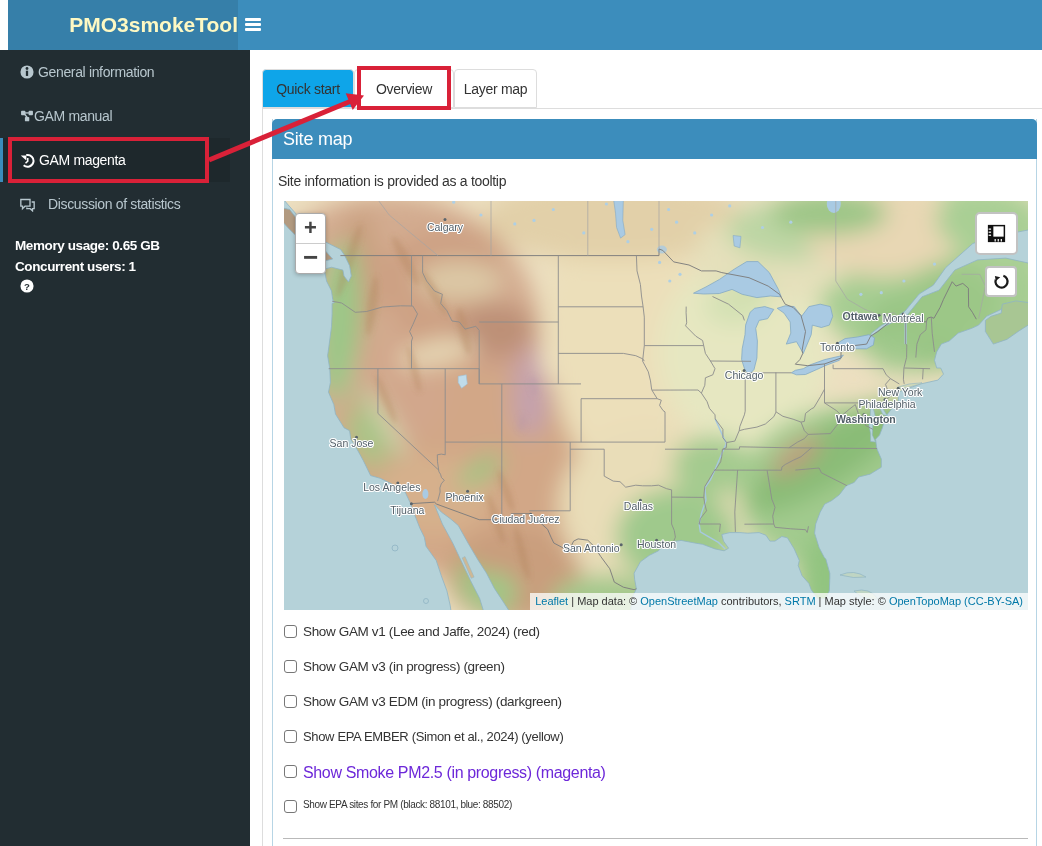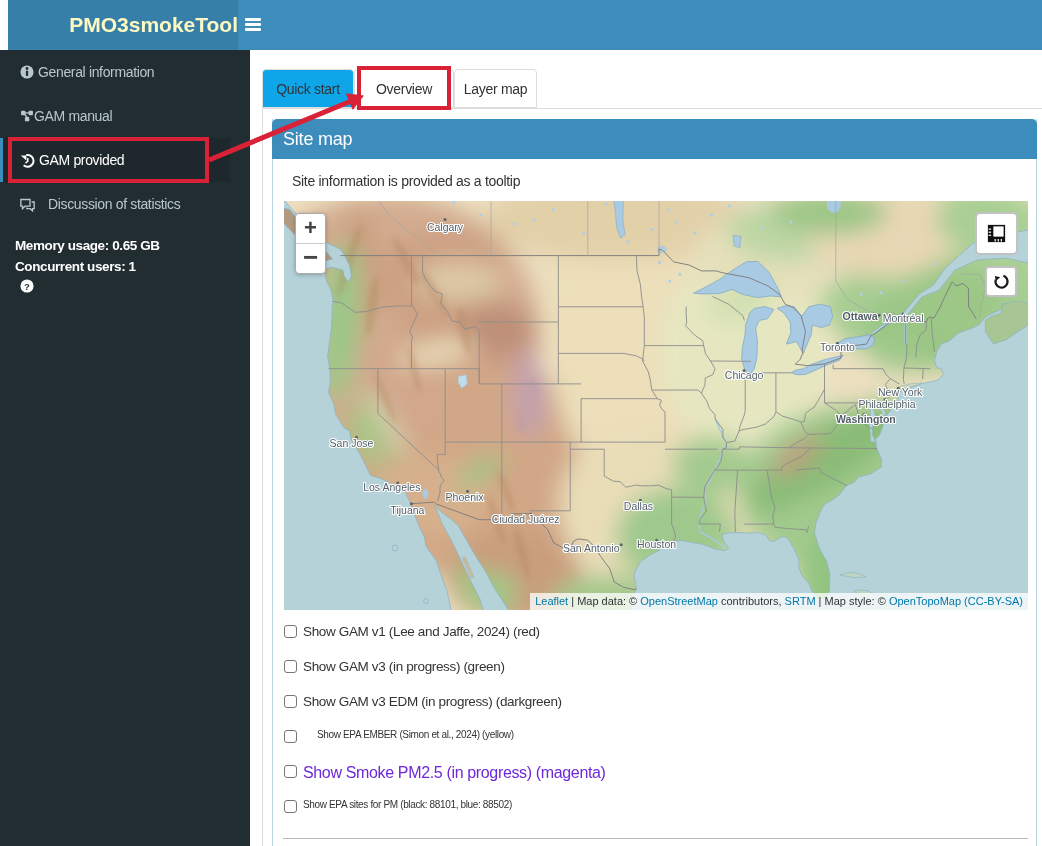--- a/index.html
+++ b/index.html
@@ -30,21 +30,21 @@
         <rect x="5.6" y="9" width="5" height="5" rx="1" fill="#b8c7ce"></rect>
       </svg>
       <span style="">GAM manual</span>
     </div>
     <div class="abs" style="left:0;top:88px;width:230px;height:44px;background:#1e282c;border-left:3px solid #3c8dbc;display:flex;align-items:center;padding-left:17px;color:#ffffff;font-size:14px;letter-spacing:-0.35px">
       <svg width="15" height="15" viewBox="0 0 16 16">
         <path d="M 6.6,2.3 A 6.3 6.3 0 1 1 3.9,13.1" fill="none" stroke="#fff" stroke-width="2.1"></path>
         <polygon points="0.8,2.6 6.8,2.6 6.8,8.0" fill="#fff"></polygon>
         <path d="M8.3,5.2 L8.3,8.7 L5.9,10.9" fill="none" stroke="#fff" stroke-width="1.6"></path>
       </svg>
-      <span style="margin-left:4px">GAM provided</span>
+      <span style="margin-left:4px">GAM magenta</span>
     </div>
     <div class="abs" style="left:0;top:132px;width:230px;height:44px;border-left:3px solid transparent;display:flex;align-items:center;padding-left:17px;color:#b8c7ce;font-size:14px;letter-spacing:-0.35px">
       <svg width="15" height="15" viewBox="0 0 18 16">
         <path d="M1 2 h11 v8 h-6 l-3 3 v-3 h-2 Z" fill="none" stroke="#b8c7ce" stroke-width="1.6"></path>
         <path d="M14 5 h3 v8 h-2 v2.6 l-2.8-2.6 h-4 v-1.5" fill="none" stroke="#b8c7ce" stroke-width="1.6"></path>
       </svg>
       <span style="margin-left:13px">Discussion of statistics</span>
     </div>
 <div class="abs" style="left:15px;top:188px;color:#fff;font-size:13.5px;font-weight:bold;letter-spacing:-0.4px">Memory usage: 0.65 GB</div>
 <div class="abs" style="left:15px;top:209px;color:#fff;font-size:13.5px;font-weight:bold;letter-spacing:-0.4px">Concurrent users: 1</div>
@@ -55,21 +55,21 @@
 </div>
 
 <div class="abs" style="left:262px;top:108px;width:780px;height:1px;background:#ddd"></div>
 <div class="abs" style="left:262px;top:109px;width:1px;height:737px;background:#ddd"></div>
 <div class="abs" style="left:262px;top:69px;width:92px;height:39px;border:1px solid #ddd;border-radius:4px 4px 0 0;background:#0ea5e9;font-size:14px;letter-spacing:-0.3px;color:#333;text-align:center;line-height:38px">Quick start</div>
 <div class="abs" style="left:354px;top:69px;width:100px;height:39px;border:1px solid #ddd;border-radius:4px 4px 0 0;background:#fff;font-size:14px;letter-spacing:-0.3px;color:#333;text-align:center;line-height:38px">Overview</div>
 <div class="abs" style="left:454px;top:69px;width:83px;height:39px;border:1px solid #ddd;border-radius:4px 4px 0 0;background:#fff;font-size:14px;letter-spacing:-0.3px;color:#333;text-align:center;line-height:38px">Layer map</div>
 
 <div class="abs" style="left:272px;top:119px;width:765px;height:730px;border:1px solid #b7d5e5;border-top:none;border-bottom:none;background:#fff"></div>
 <div class="abs" style="left:272px;top:119px;width:765px;height:40px;background:#3c8dbc;border-radius:5px 5px 0 0;color:#fff;font-size:18px;line-height:40px;padding-left:11px;letter-spacing:-0.2px">Site map</div>
-<div class="abs" style="left:292px;top:173px;font-size:14px;letter-spacing:-0.3px;color:#333">Site information is provided as a tooltip</div>
+<div class="abs" style="left:278px;top:173px;font-size:14px;letter-spacing:-0.3px;color:#333">Site information is provided as a tooltip</div>
 <svg class="abs" style="left:284px;top:201px" width="744" height="409" viewBox="0 0 744 409">
 <defs>
 <filter id="soft" x="-30%" y="-30%" width="160%" height="160%">
         <feGaussianBlur stdDeviation="11"></feGaussianBlur>
       </filter>
 <filter id="soft2" x="-60%" y="-60%" width="220%" height="220%">
         <feGaussianBlur stdDeviation="2.5"></feGaussianBlur>
       </filter>
 </defs>
 <rect width="744" height="409" fill="#ecdfc0"></rect>
@@ -330,21 +330,21 @@
 <div class="abs" style="right:14px;bottom:236px;height:17px;line-height:17px;background:rgba(255,255,255,0.75);font-size:11px;color:#333;padding:0 5px;white-space:nowrap">
 <span style="color:#0078A8">Leaflet</span> | Map data: © <span style="color:#0078A8">OpenStreetMap</span> contributors, <span style="color:#0078A8">SRTM</span> | Map style: © <span style="color:#0078A8">OpenTopoMap</span> <span style="color:#0078A8">(CC-BY-SA)</span></div>
 
 <div class="abs" style="left:284px;top:625px;width:13px;height:13px;border:1px solid #777;border-radius:3px;background:#fff"></div>
 <div class="abs" style="left:303px;top:624px;font-size:13.5px;letter-spacing:-0.35px;color:#333;white-space:nowrap">Show GAM v1 (Lee and Jaffe, 2024) (red)</div>
 <div class="abs" style="left:284px;top:660px;width:13px;height:13px;border:1px solid #777;border-radius:3px;background:#fff"></div>
 <div class="abs" style="left:303px;top:659px;font-size:13.5px;letter-spacing:-0.35px;color:#333;white-space:nowrap">Show GAM v3 (in progress) (green)</div>
 <div class="abs" style="left:284px;top:695px;width:13px;height:13px;border:1px solid #777;border-radius:3px;background:#fff"></div>
 <div class="abs" style="left:303px;top:694px;font-size:13.5px;letter-spacing:-0.35px;color:#333;white-space:nowrap">Show GAM v3 EDM (in progress) (darkgreen)</div>
 <div class="abs" style="left:284px;top:730px;width:13px;height:13px;border:1px solid #777;border-radius:3px;background:#fff"></div>
-<div class="abs" style="left:317px;top:729px;font-size:10px;letter-spacing:-0.35px;color:#333;white-space:nowrap">Show EPA EMBER (Simon et al., 2024) (yellow)</div>
+<div class="abs" style="left:303px;top:729px;font-size:13px;letter-spacing:-0.35px;color:#333;white-space:nowrap">Show EPA EMBER (Simon et al., 2024) (yellow)</div>
 <div class="abs" style="left:284px;top:765px;width:13px;height:13px;border:1px solid #777;border-radius:3px;background:#fff"></div>
 <div class="abs" style="left:303px;top:764px;font-size:16px;letter-spacing:-0.35px;color:#6d28d9;white-space:nowrap">Show Smoke PM2.5 (in progress) (magenta)</div>
 <div class="abs" style="left:284px;top:800px;width:13px;height:13px;border:1px solid #777;border-radius:3px;background:#fff"></div>
 <div class="abs" style="left:303px;top:799px;font-size:10px;letter-spacing:-0.35px;color:#333;white-space:nowrap">Show EPA sites for PM (black: 88101, blue: 88502)</div>
 <div class="abs" style="left:283px;top:838px;width:745px;height:1px;background:#b9b9b9"></div>
 
 <div class="abs" style="left:357px;top:66px;width:94px;height:44px;border:4px solid #d92138"></div>
 <div class="abs" style="left:8px;top:137px;width:201px;height:46px;border:4px solid #d92138"></div>
 <svg class="abs" style="left:0;top:0;pointer-events:none" width="1042" height="846">
 <line x1="209" y1="160" x2="350" y2="101.5" stroke="#d92138" stroke-width="5"></line>

